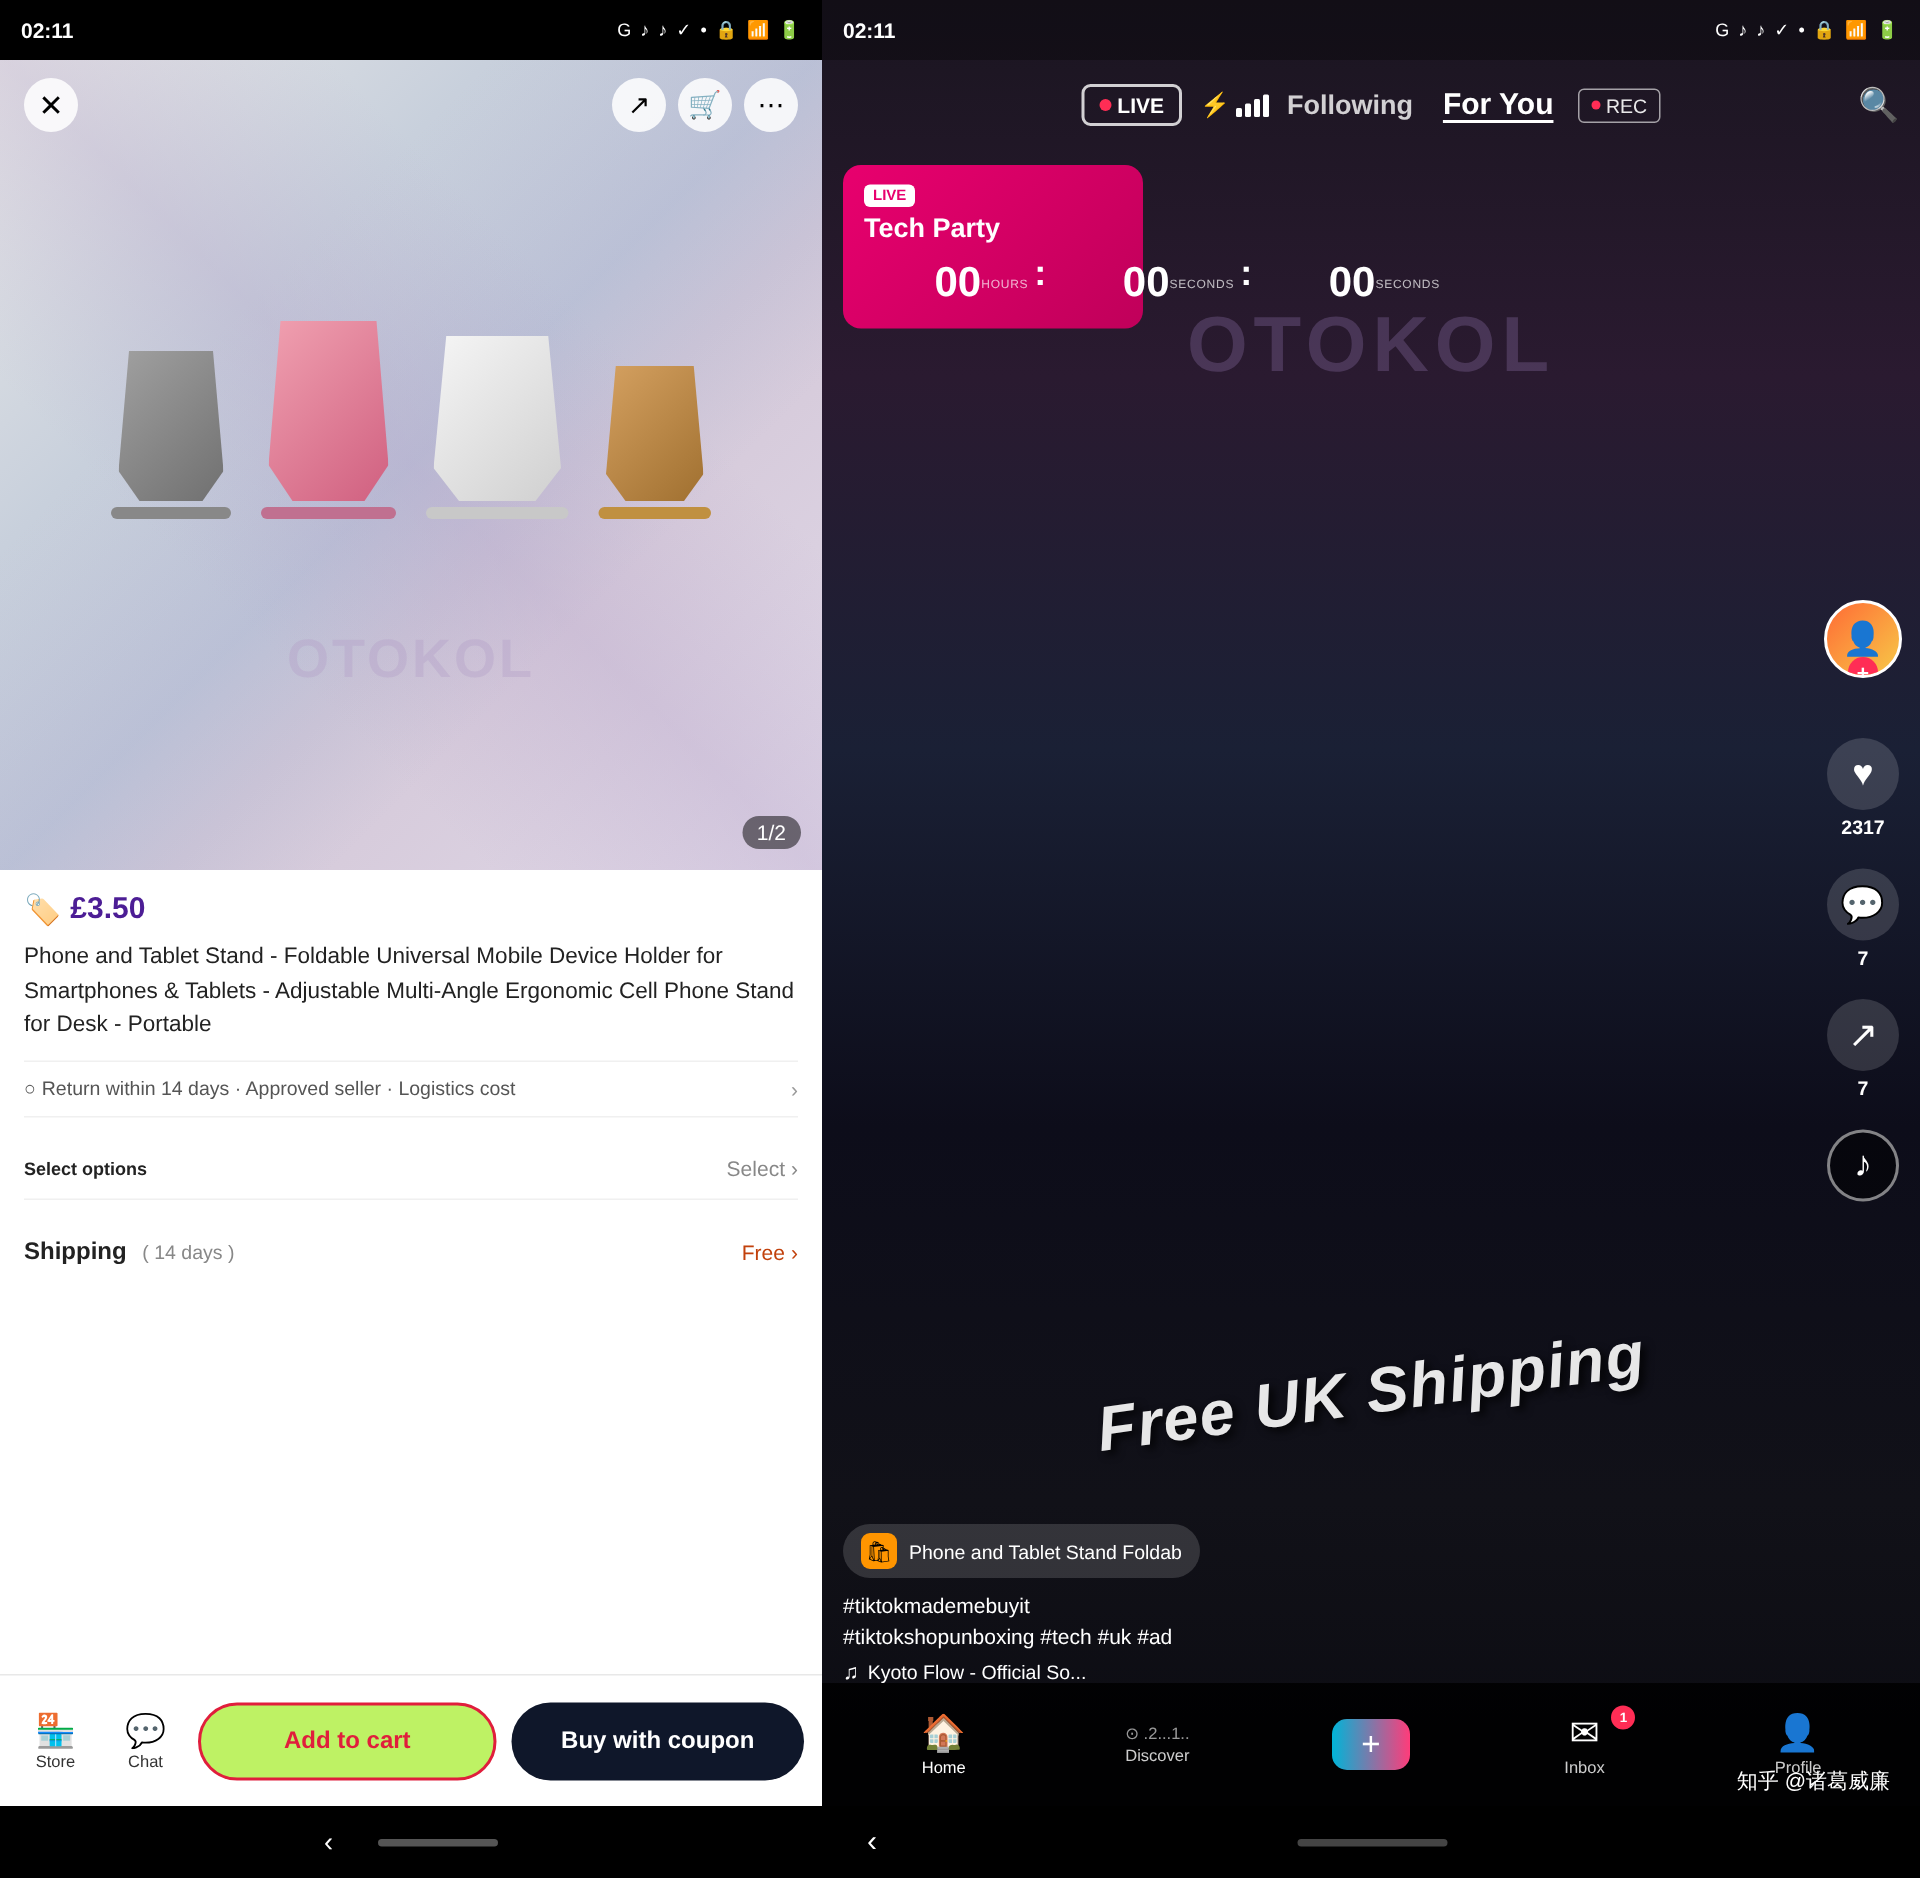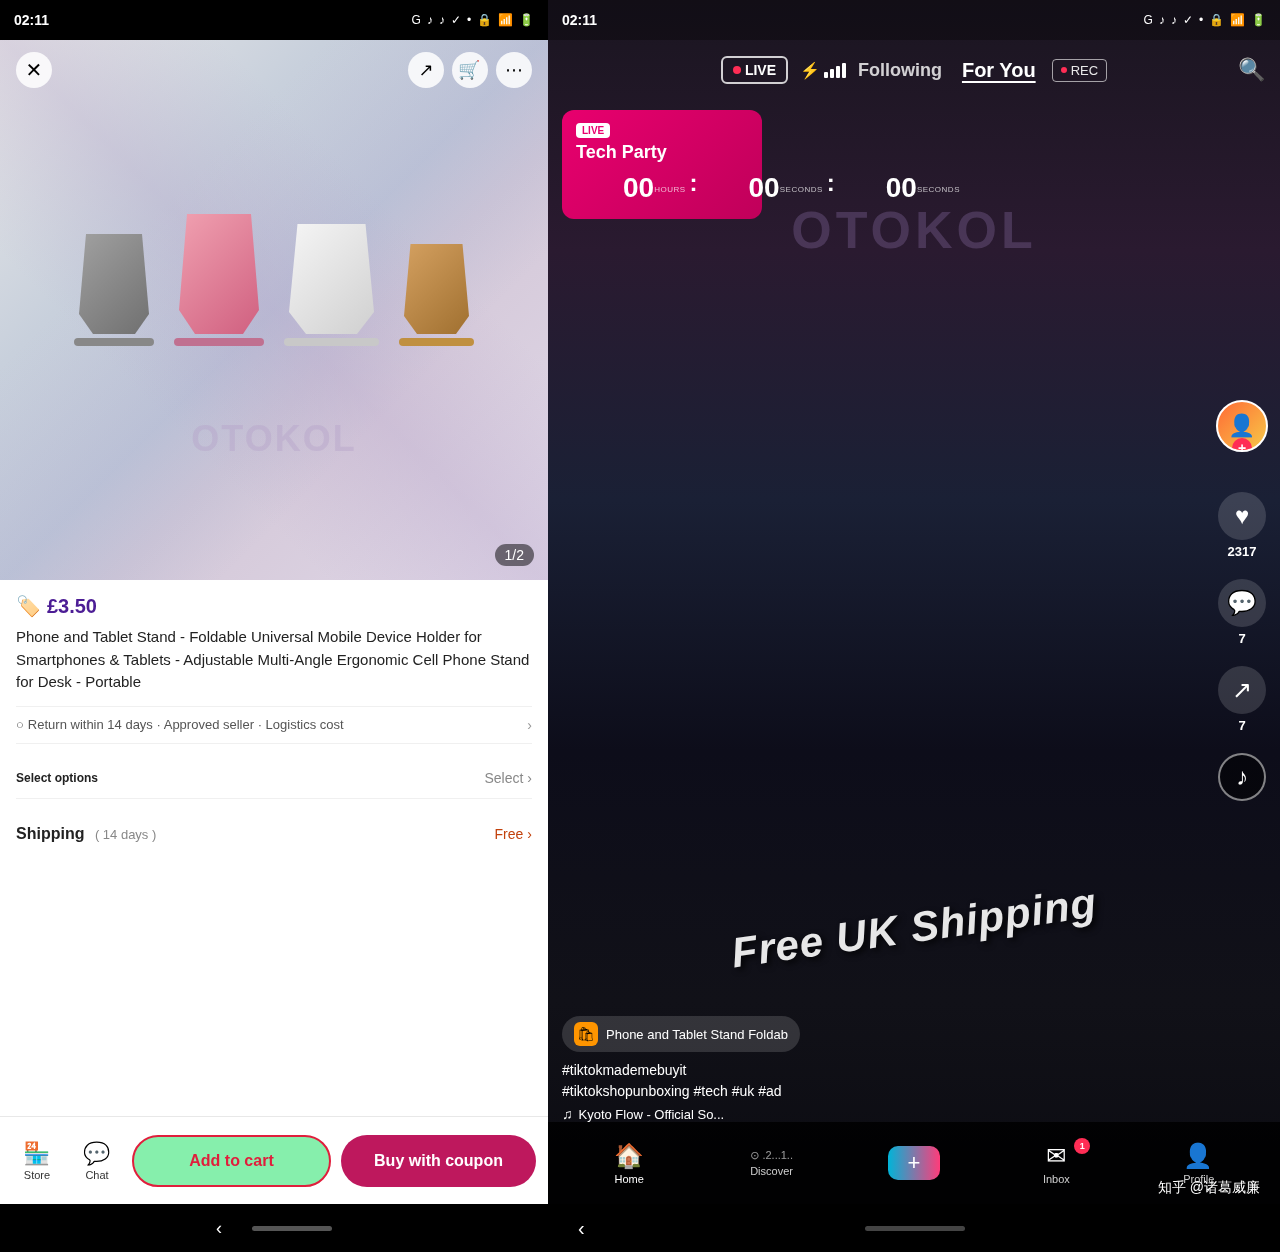--- a/index.html
+++ b/index.html
@@ -340,32 +340,32 @@
       font-size: 22px;
       color: #333;
     }
     .bottom-icon-btn .btn-label {
       font-size: 11px;
       color: #333;
     }
     .add-to-cart-btn {
       flex: 1;
       height: 52px;
-      background: #86efac;
+      background: #bef264;
       border: 2px solid #e01e3c;
       color: #e01e3c;
       border-radius: 28px;
       font-size: 16px;
       font-weight: 600;
       cursor: pointer;
     }
     .buy-coupon-btn {
       flex: 1;
       height: 52px;
-      background: #be185d;
+      background: #0f172a;
       border: none;
       color: #fff;
       border-radius: 28px;
       font-size: 16px;
       font-weight: 600;
       cursor: pointer;
     }
 
     
     .nav-bottom-left {

